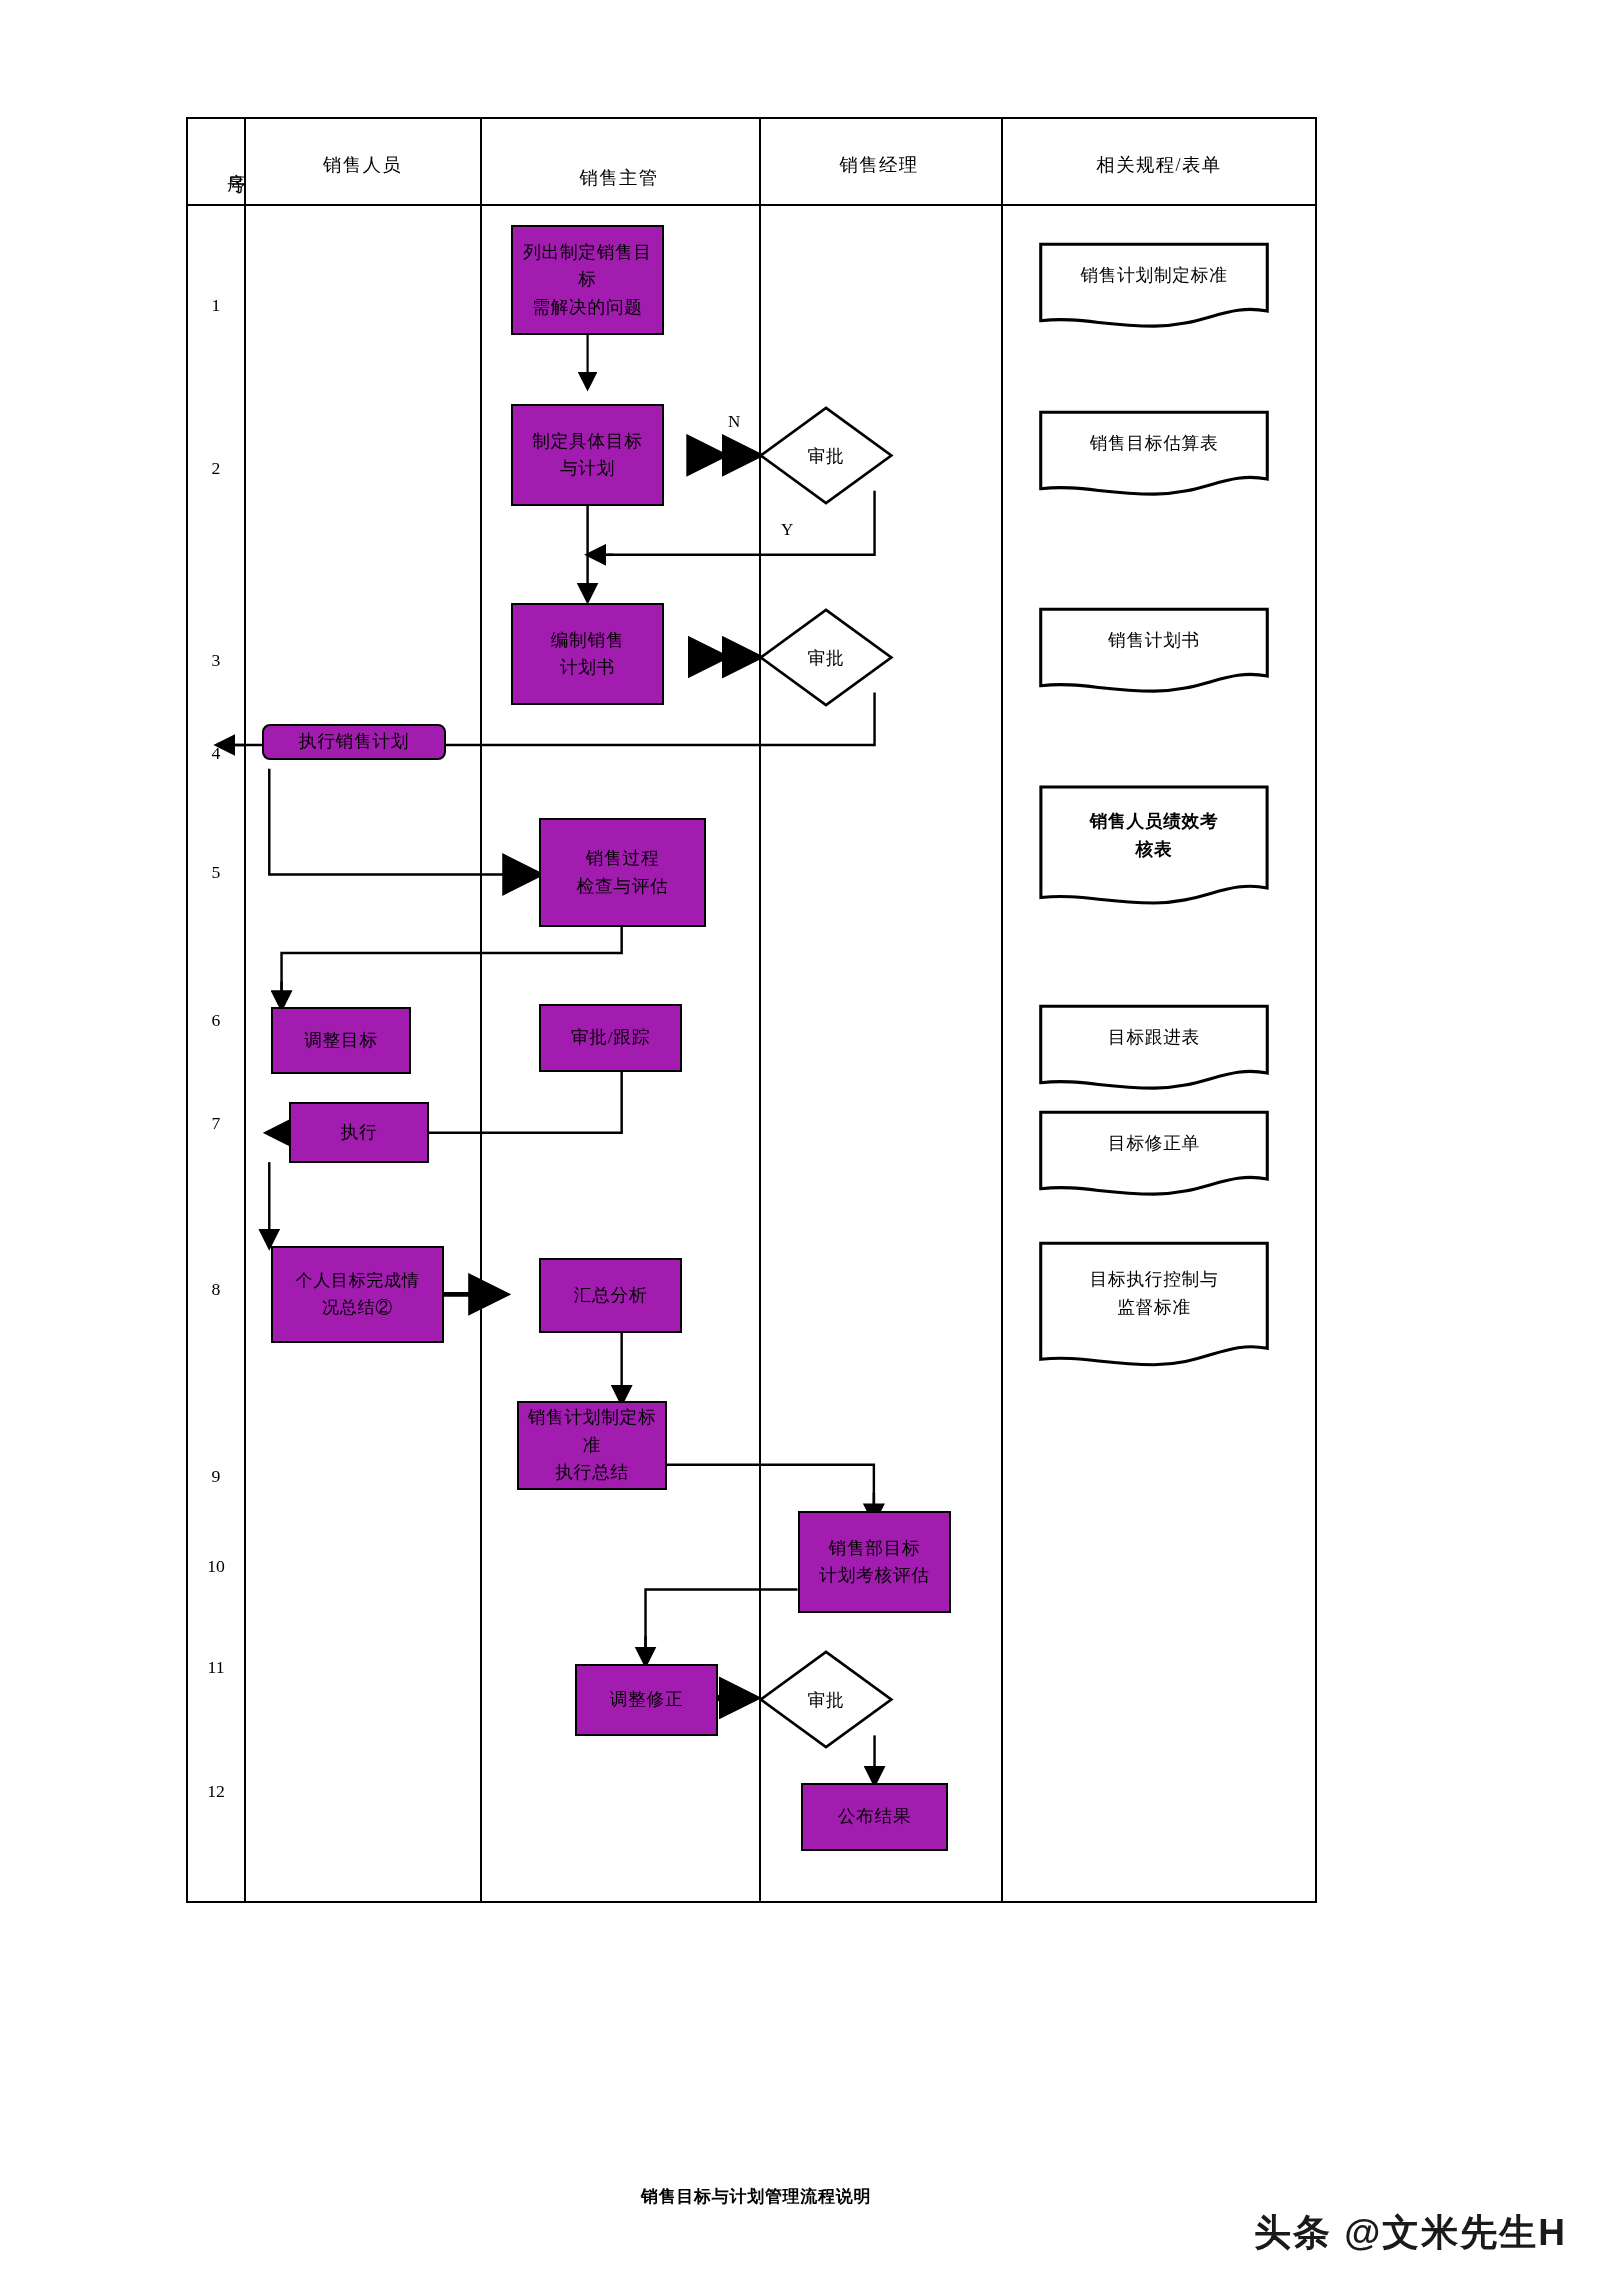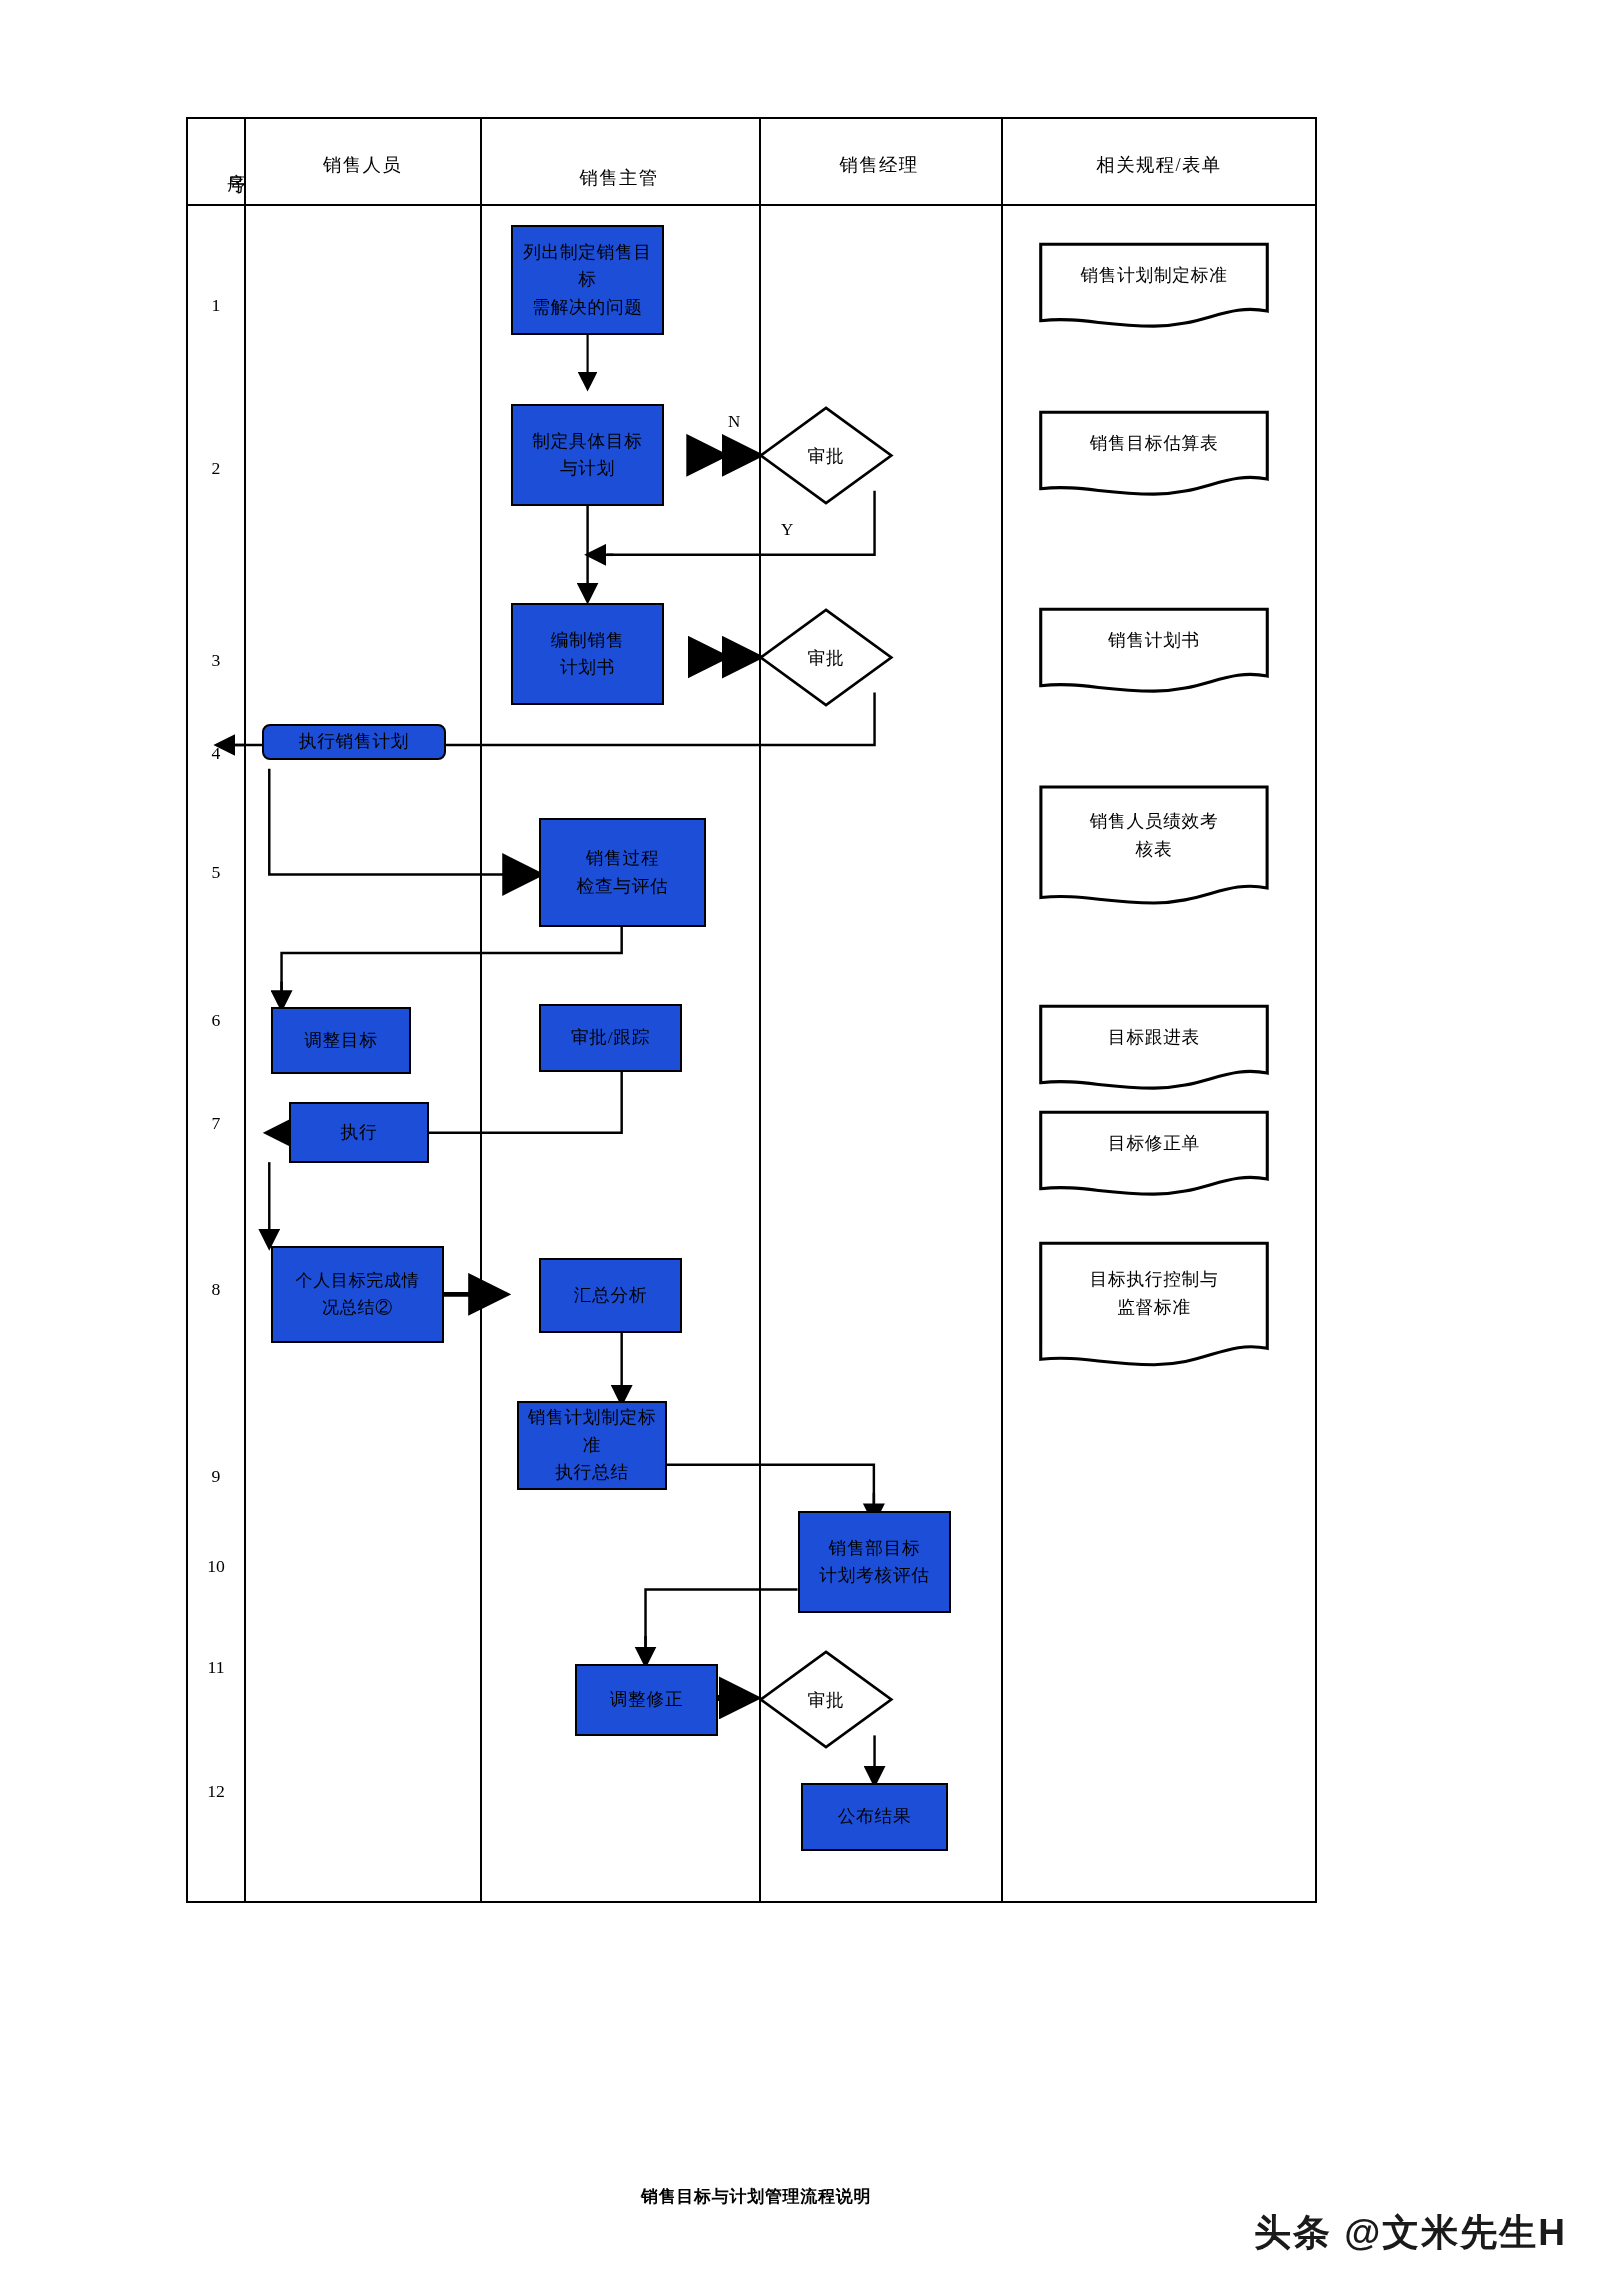--- a/index.html
+++ b/index.html
@@ -62,21 +62,21 @@
     position: absolute;
     text-align: center;
     font-size: 17.7px;
     width: 58px;
   }
   
   .node {
     position: absolute;
     box-sizing: border-box;
     border: 2px solid #000;
-    background: #1d4ed8;
+    background: #a21caf;
     display: flex;
     align-items: center;
     justify-content: center;
     text-align: center;
     font-size: 17.7px;
     line-height: 1.55;
     letter-spacing: 0.7px;
     padding: 1.4px 2.7px;
     z-index: 4;
   }
@@ -307,21 +307,21 @@
     <svg width="232" height="89" viewBox="0 0 340 130">
       <path d="M4,6 L336,6 L336,104 C278,92 244,126 170,126 C96,126 62,112 4,118 Z" fill="#fff" stroke="#000" stroke-width="4.5"></path>
     </svg>
     <div class="doclabel" style="height:71px;">销售计划书</div>
   </div>
 
   <div class="doc" style="left:1038px; top:783px; width:232px; height:124px;">
     <svg width="232" height="124" viewBox="0 0 340 182">
       <path d="M4,6 L336,6 L336,154 C278,142 244,176 170,176 C96,176 62,162 4,168 Z" fill="#fff" stroke="#000" stroke-width="4.5"></path>
     </svg>
-    <div class="doclabel" style="height:104px; white-space:pre-line;">销售人员绩效考
+    <div class="doclabel" style="height:104px; white-space:pre-line;font-weight:bold;">销售人员绩效考
 核表</div>
   </div>
 
   <div class="doc" style="left:1038px; top:1002px; width:232px; height:89px;">
     <svg width="232" height="89" viewBox="0 0 340 130">
       <path d="M4,6 L336,6 L336,104 C278,92 244,126 170,126 C96,126 62,112 4,118 Z" fill="#fff" stroke="#000" stroke-width="4.5"></path>
     </svg>
     <div class="doclabel" style="height:71px;">目标跟进表</div>
   </div>
 

